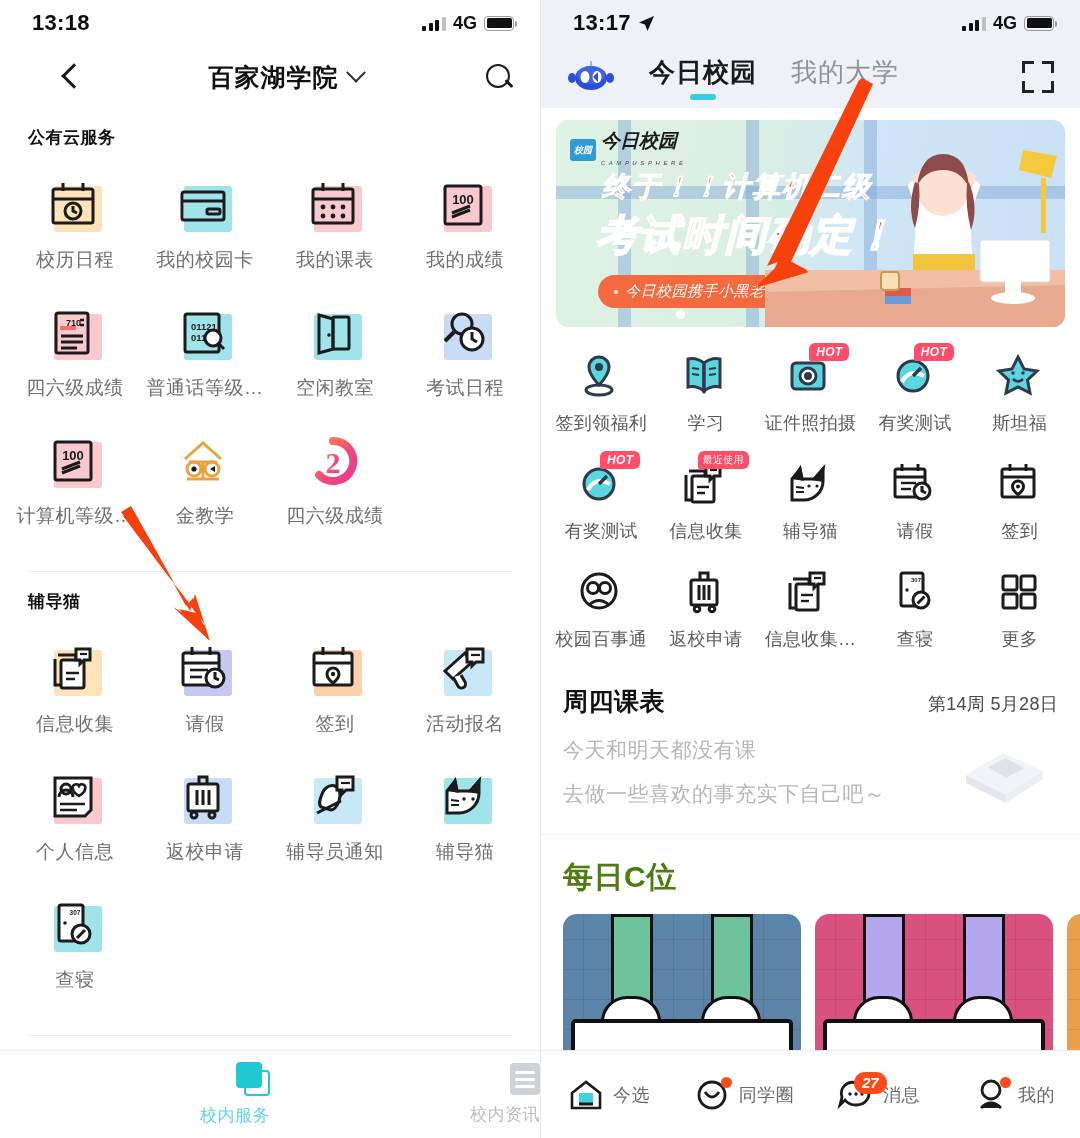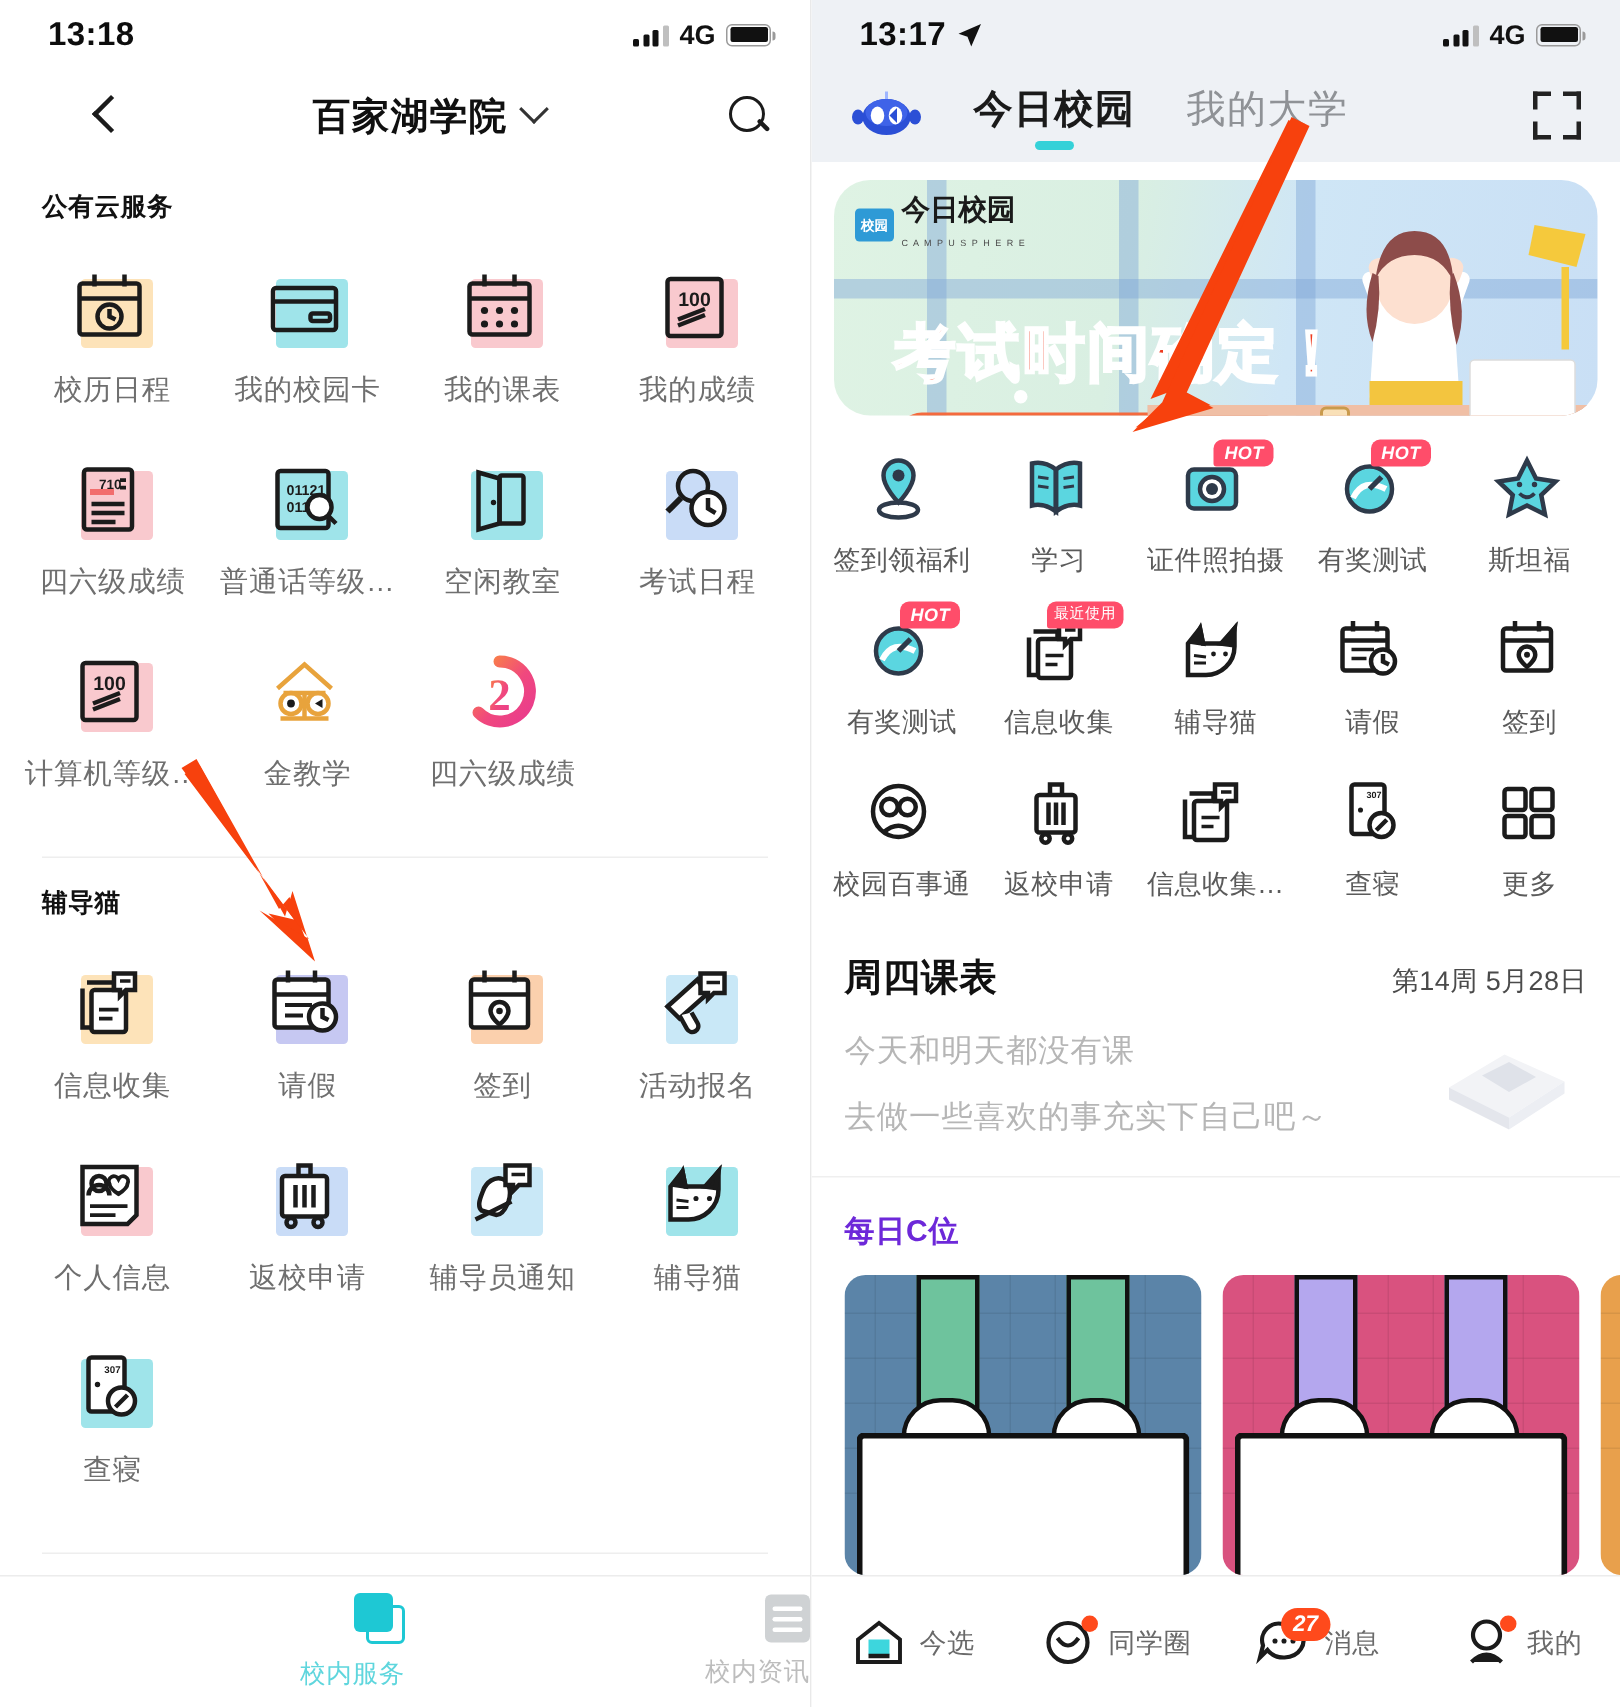--- a/index.html
+++ b/index.html
@@ -97,22 +97,22 @@
   .r-tab.active::after { content:''; position:absolute; left:50%; bottom:0; transform: translateX(-50%);
                          width: 26px; height: 6px; background: #35d1d8; border-radius: 3px; }
   .scan-ic { margin-left: auto; width: 32px; height: 32px; position: relative; cursor: pointer; }
   .scan-ic i { position: absolute; width: 12px; height: 12px; }
   .scan-ic i:nth-child(1){left:0;top:0;border-left:3px solid #222;border-top:3px solid #222;}
   .scan-ic i:nth-child(2){right:0;top:0;border-right:3px solid #222;border-top:3px solid #222;}
   .scan-ic i:nth-child(3){left:0;bottom:0;border-left:3px solid #222;border-bottom:3px solid #222;}
   .scan-ic i:nth-child(4){right:0;bottom:0;border-right:3px solid #222;border-bottom:3px solid #222;}
 
   .r-body { background: #fff; }
-  .banner { margin: 12px 15px 0 15px; height: 157px; border-radius: 24px; overflow: hidden;
-            position: relative; background: linear-gradient(100deg,#dff3e4 0%,#d9efe2 38%,#cfe6f6 60%,#c9dff5 100%); cursor: pointer; }
+  .banner { margin: 12px 15px 0 15px; height: 207px; border-radius: 12px; overflow: hidden;
+            position: relative; background: linear-gradient(100deg,#dff3e4 0%,#d9efe2 38%,#cfe6f6 60%,#c9dff5 100%); cursor: pointer; font-style: italic; }
   .ban-grid { position:absolute; inset:0; }
   .ban-grid i { position:absolute; background: rgba(126,166,214,.45); }
   .ban-logo { position: absolute; left: 14px; top: 11px; display:flex; align-items:center; gap:5px; }
   .ban-logo .bl-sq { width: 26px; height: 22px; background:#2e9ad6; border-radius:3px;
                      display:flex;align-items:center;justify-content:center; }
   .ban-logo .bl-sq span { color:#fff; font-size:9px; font-weight:bold;}
   .ban-logo .bl-tx { font-size: 19px; font-weight: bold; color:#1a1a1a; line-height: 1; }
   .ban-logo .bl-sub { font-size: 6px; color:#4a4a4a; letter-spacing: 1px; }
   .ban-l1 { position:absolute; left: 46px; top: 48px; font-size: 28px; font-weight: bold;
             color:#f15d36; letter-spacing: 2px; -webkit-text-stroke: 1px #fff; }
@@ -140,21 +140,21 @@
   .sec-head { display:flex; align-items:baseline; justify-content:space-between;
               padding: 16px 22px 0 22px; }
   .sec-h-title { font-size: 25px; font-weight:bold; color:#111; letter-spacing:.5px; }
   .sec-h-right { font-size: 18px; color:#4a4a4a; letter-spacing:.3px; }
   .sched-body { display:flex; align-items:center; padding: 18px 22px 10px 22px; }
   .sched-lines { flex: 1; display:flex; flex-direction:column; gap: 16px; }
   .sched-line { font-size: 21px; color:#b6b6b6; letter-spacing: .5px; }
   .sched-art { width: 110px; height: 70px; position: relative; }
 
   .r-divider { height: 1px; background: #efefef; margin: 16px 0 0 0; }
-  .cpos-head { font-size: 20px; font-weight: bold; color: #6d28d9; padding: 22px 16px 16px 22px; letter-spacing: .5px;}
+  .cpos-head { font-size: 30px; font-weight: bold; color: #4d7c0f; padding: 22px 16px 16px 22px; letter-spacing: .5px;}
   .cards { display:flex; gap: 14px; padding-left: 22px; overflow: hidden; }
   .card { flex: none; width: 238px; height: 200px; border-radius: 14px; overflow:hidden;
           position: relative; cursor: pointer; }
   .card.last { width: 60px; }
   .card .bg { position:absolute; inset:0; }
   .card .bg .mesh { position:absolute; inset:0; opacity:.22; }
   .card .mesh i { position:absolute; background: rgba(0,0,0,.35); }
   .sleeve { position:absolute; top:0; width: 42px; height: 92px; border: 3px solid #111; }
   .hand { position:absolute; width: 60px; height: 58px; background:#fff;
           border: 3px solid #111; border-radius: 26px 26px 14px 14px; }
@@ -617,20 +617,21 @@
         </div>
         <div class="ban-logo">
           <span class="bl-sq">
               <span>校园</span>
             </span>
           <span>
             <span class="bl-tx">今日校园</span><br>
             <span class="bl-sub">C A M P U S P H E R E</span>
           </span>
         </div>
+        <div class="ban-l1">终于！！计算机二级</div>
         <div class="ban-l2">考试时间确定！</div>
         <div class="ban-pill">
           <b></b>
             <span>今日校园携手小黑老师送福利</span>
             <b></b>
         </div>
         <div class="ban-art">
           <svg width="300" height="207" viewBox="0 0 300 207">
             <rect x="0" y="150" width="300" height="57" fill="#e8a98f"></rect>
             <path d="M0 150 L300 150 L300 165 L0 172 Z" fill="#f0bfa5"></path>

